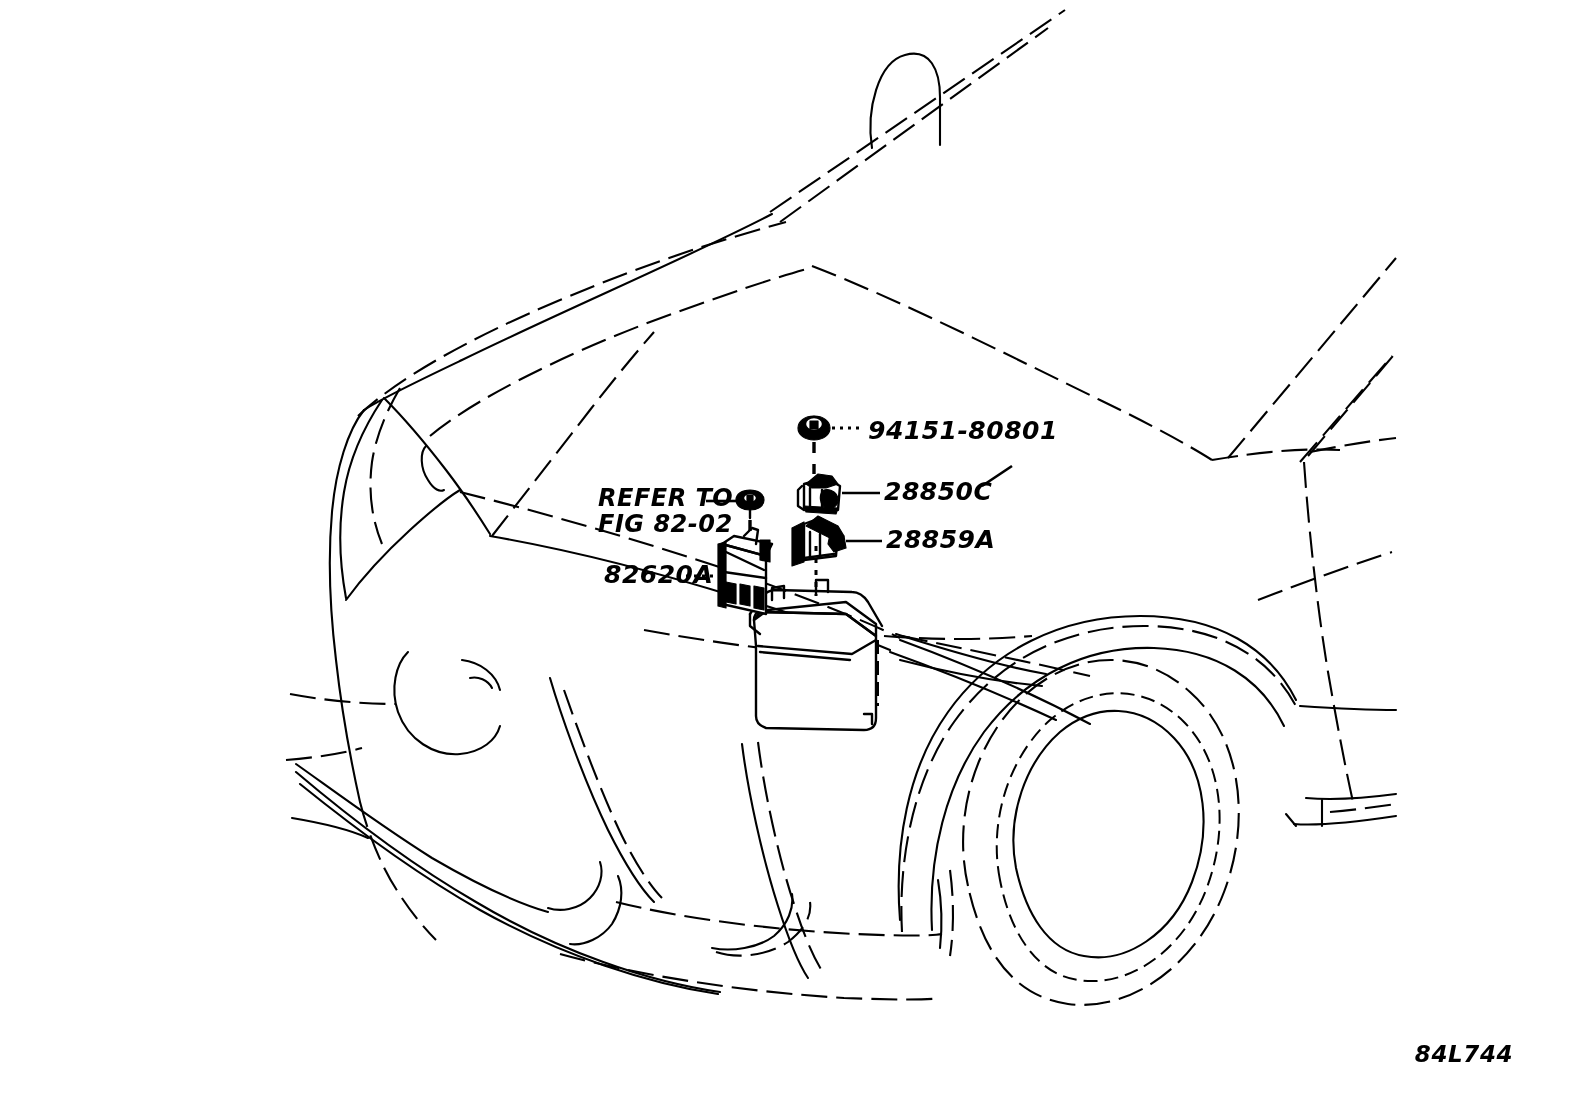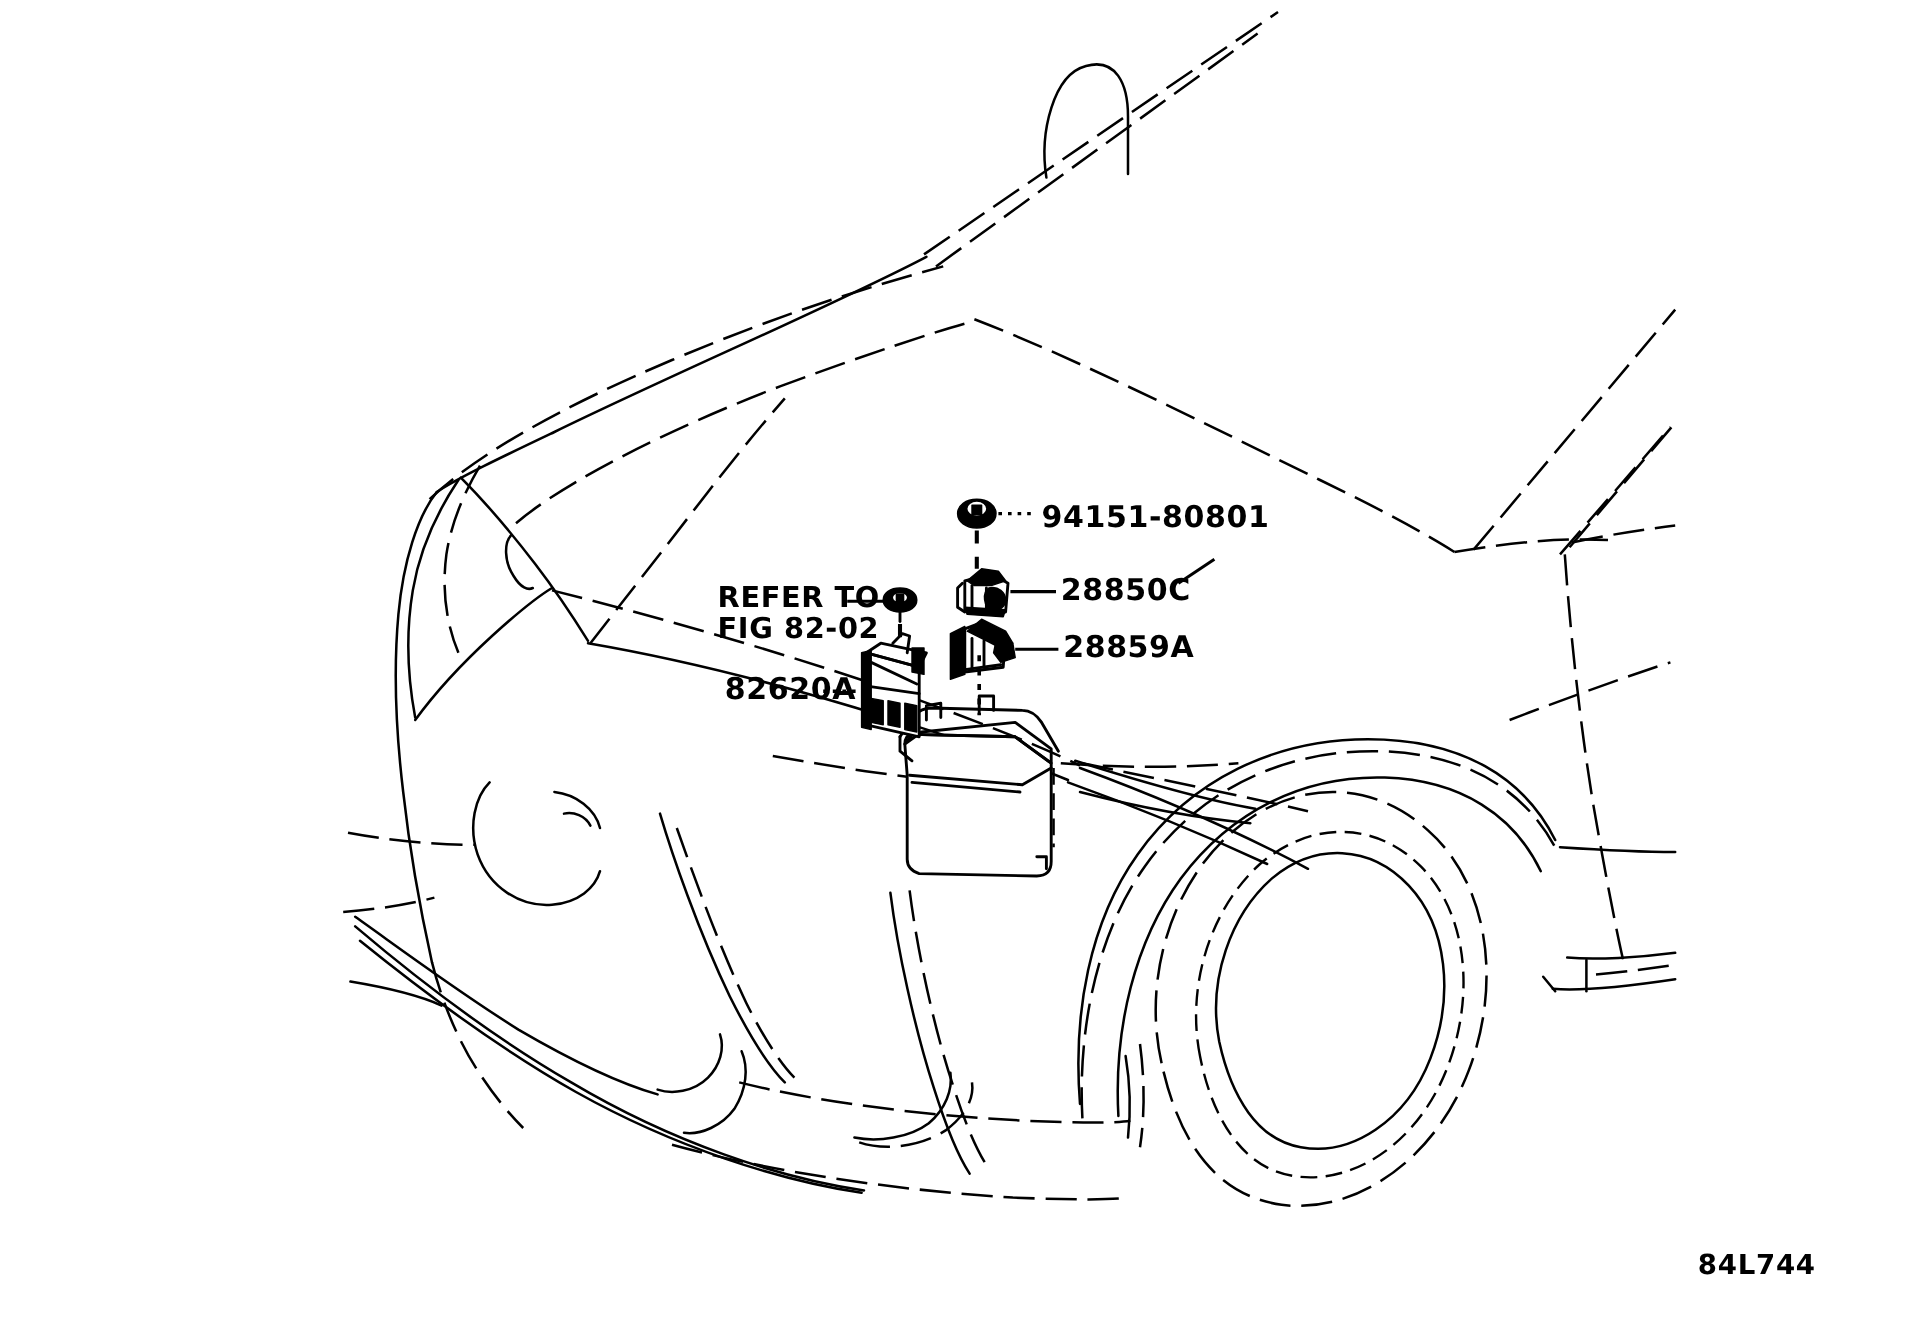--- a/index.html
+++ b/index.html
@@ -13,20 +13,21 @@
     height: 1099px;
     position: relative;
     overflow: hidden;
     font-family: "DejaVu Sans", sans-serif;
   }
   #diagram-root {
     position: absolute;
     left: 0; top: 0;
     width: 1592px;
     height: 791px;
+    font-style: italic;
   }
   svg.canvas {
     display: block;
     width: 1592px;
     height: 1099px;
   }
   .body-line {
     fill: none;
     stroke: #000000;
     stroke-width: 2.1;

